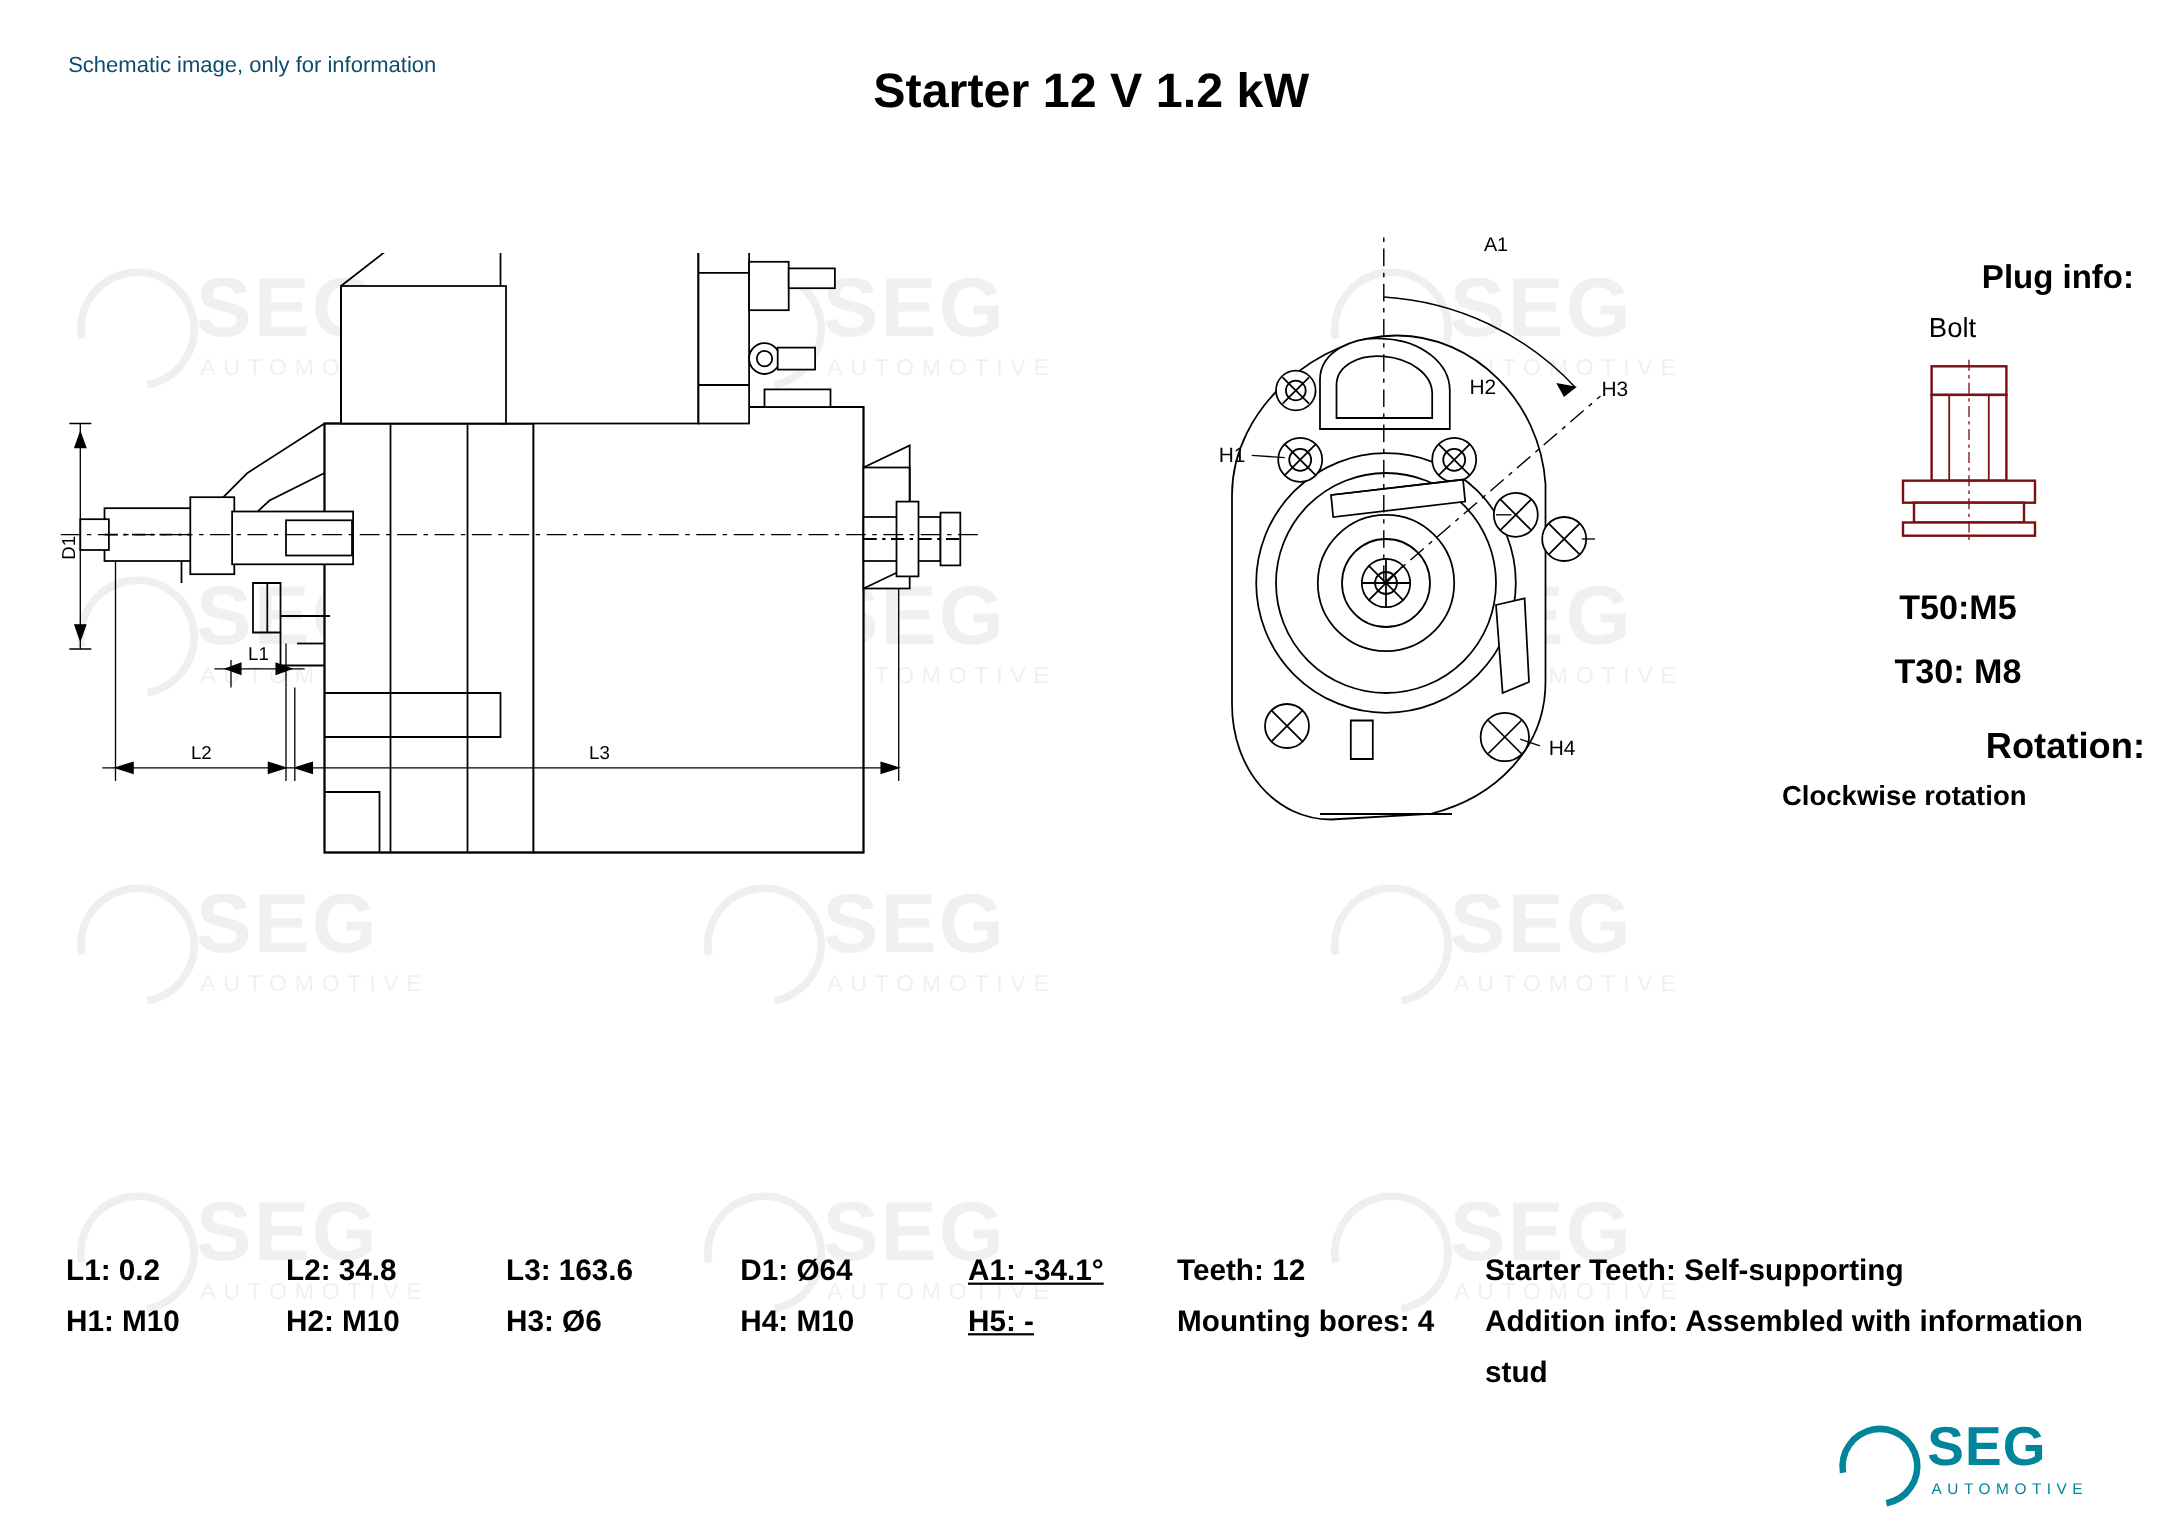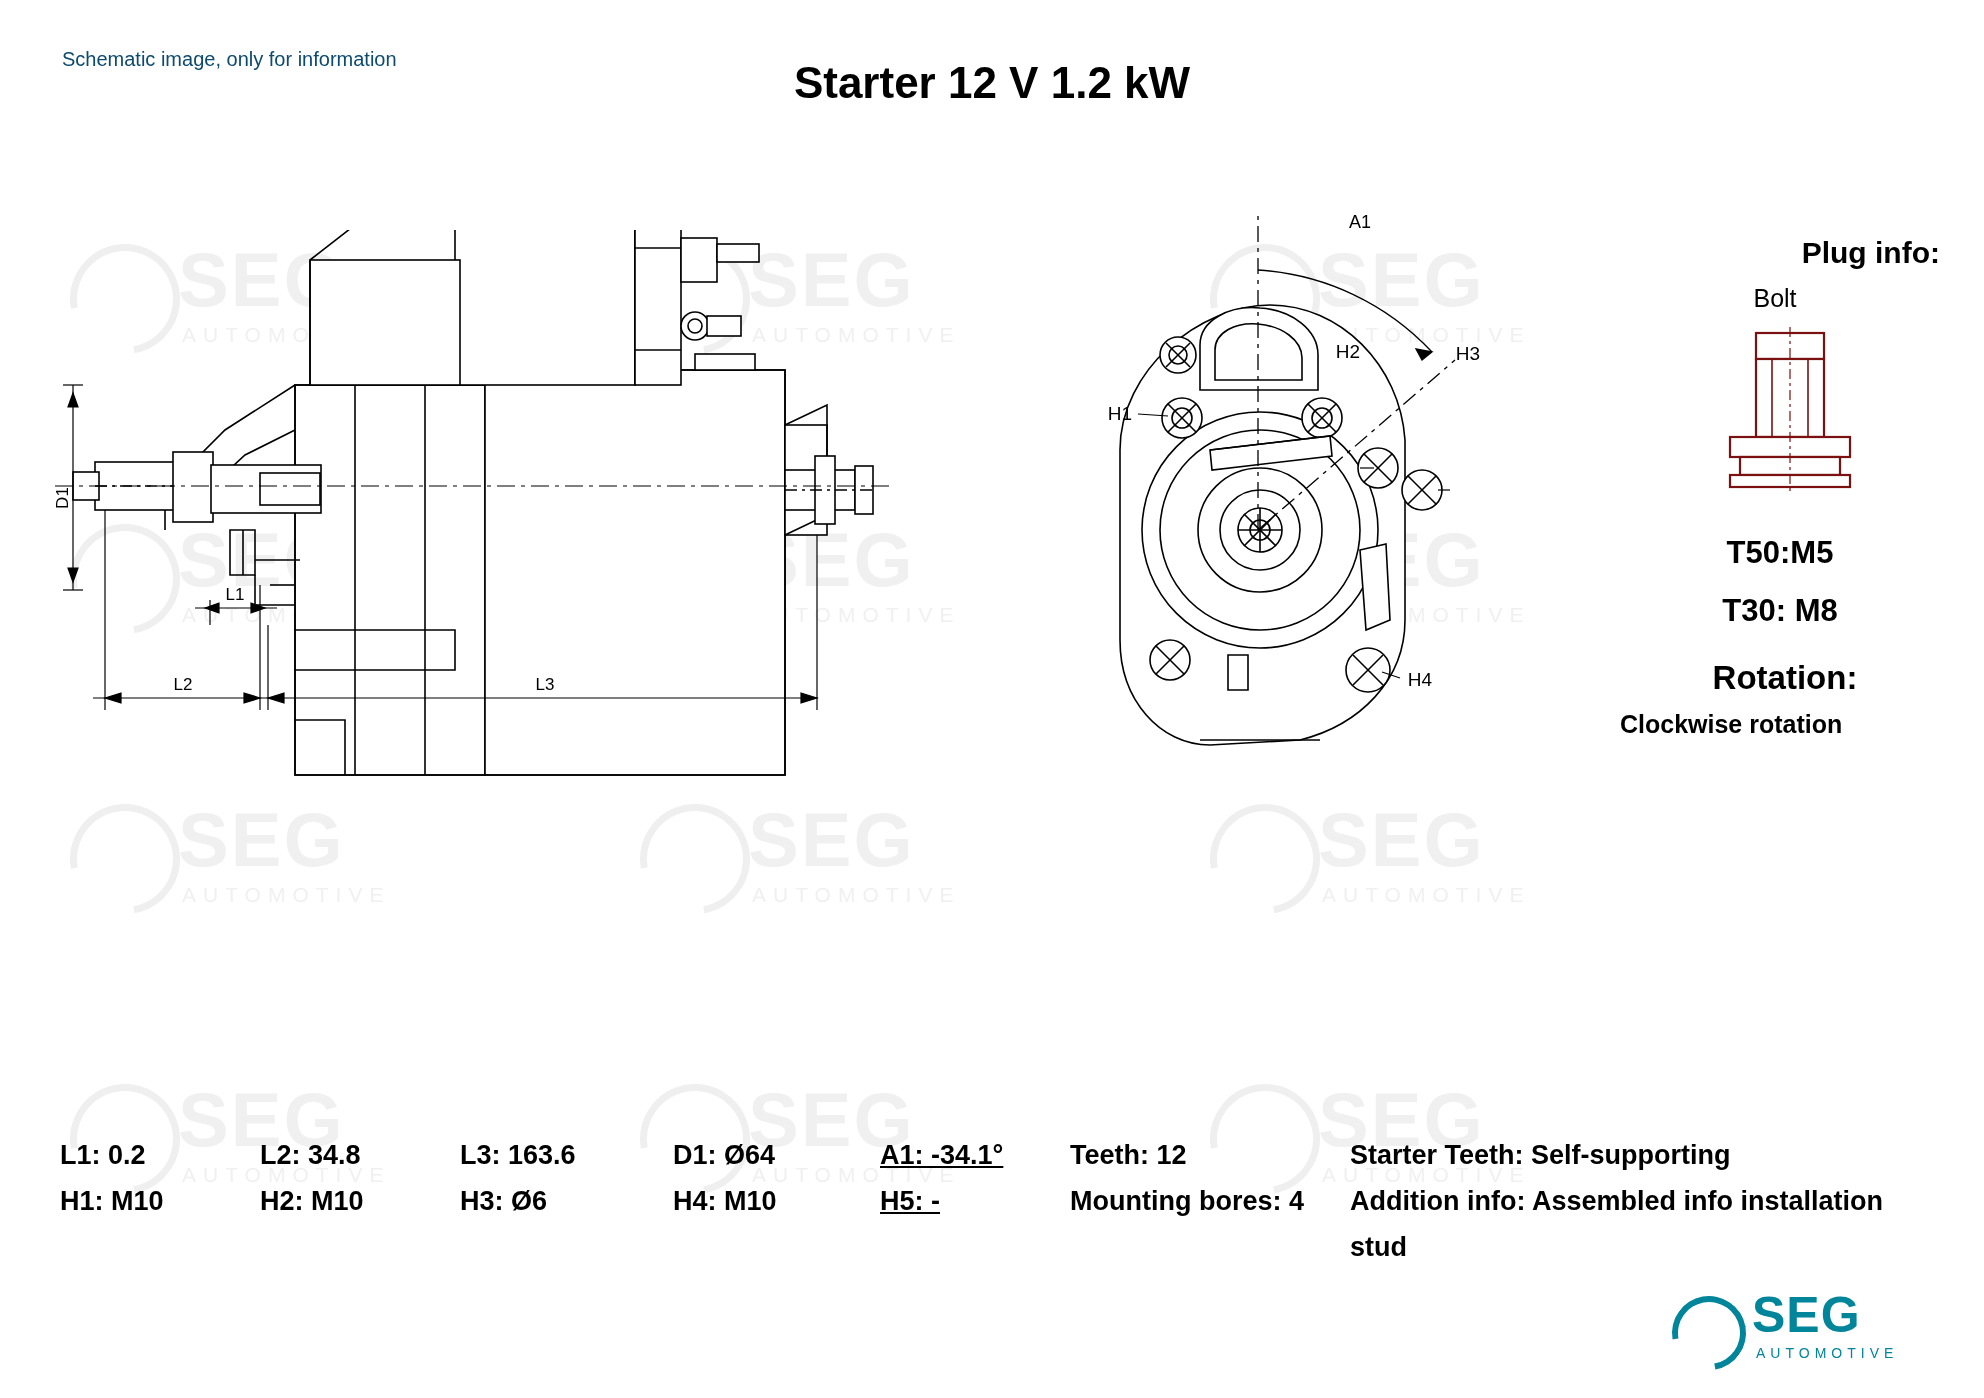--- a/index.html
+++ b/index.html
@@ -122,21 +122,21 @@
   .t-line {
     font-size: 31px;
     font-weight: bold;
     text-align: center;
     margin-top: 22px;
     padding-right: 20px;
   }
   .rotation-title {
     font-size: 33px;
     font-weight: bold;
-    text-align: center;
+    text-align: right;
     padding-right: 10px;
     margin-top: 30px;
   }
   .rotation-value {
     font-size: 25px;
     font-weight: bold;
     text-align: left;
     padding-right: 4px;
     margin-top: 13px;
   }
@@ -518,20 +518,20 @@
     <span class="spec-cell c7">Starter Teeth:  Self-supporting</span>
   </div>
   <div class="spec-row">
     <span class="spec-cell c1">H1: M10</span>
     <span class="spec-cell c2">H2: M10</span>
     <span class="spec-cell c3">H3: Ø6</span>
     <span class="spec-cell c4">H4: M10</span>
     <span class="spec-cell c5">H5: -</span>
     <span class="spec-cell c6">Mounting bores: 4</span>
   </div>
-  <div class="spec-wrap">Addition info: Assembled info installation stud</div>
+  <div class="spec-wrap">Addition info: Assembled with information stud</div>
 </div>
 
 <div class="footer-logo">
   <div class="fl-ring"></div>
   <div class="fl-seg">SEG</div>
   <div class="fl-auto">AUTOMOTIVE</div>
 </div>
 
 </body></html>

